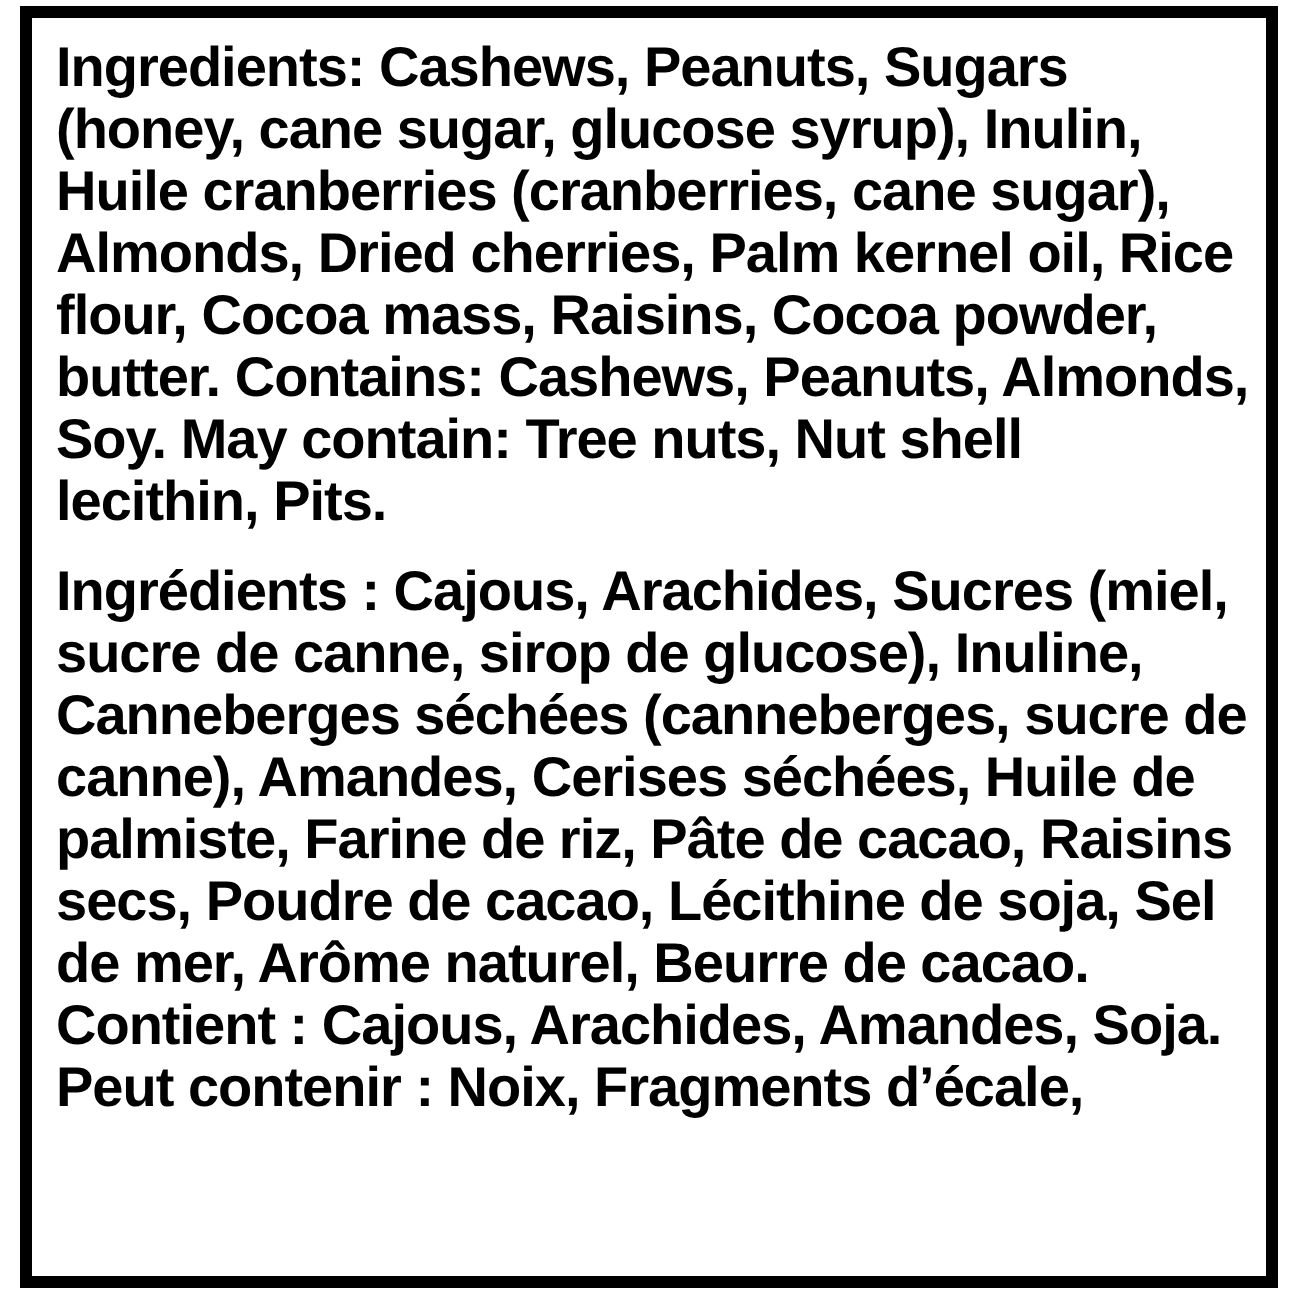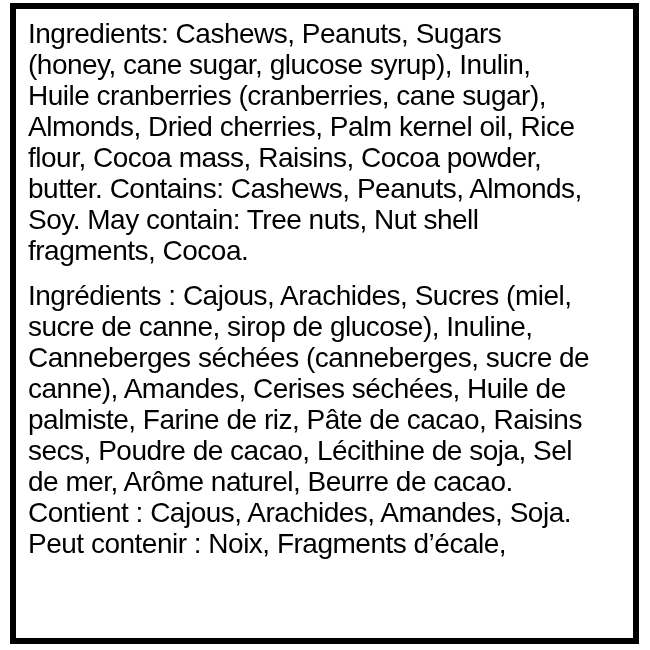--- a/index.html
+++ b/index.html
@@ -31,44 +31,44 @@
     padding: 9px 8px 0 12px;
     color: #000000;
     font-size: 28px;
     line-height: 31px;
     letter-spacing: -0.5px;
   }
   .line {
     white-space: nowrap;
   }
   .line .bold {
-    font-weight: 400;
+    font-weight: 700;
   }
   .line .reg {
-    font-weight: 400;
+    font-weight: 700;
   }
   .section-fr {
     margin-top: 14px;
   }
 </style>
 </head>
 <body>
 
 <div class="page">
   <div class="frame">
     <div class="text-block">
       <div class="section-en">
           <div class="line"><span class="bold">Ingredients:</span><span class="reg"> Cashews, Peanuts, Sugars</span></div>
           <div class="line"><span class="reg">(honey, cane sugar, glucose syrup), Inulin,</span></div>
           <div class="line"><span class="reg">Huile cranberries (cranberries, cane sugar),</span></div>
           <div class="line"><span class="reg">Almonds, Dried cherries, Palm kernel oil, Rice</span></div>
           <div class="line"><span class="reg">flour, Cocoa mass, Raisins, Cocoa powder,</span></div>
           <div class="line"><span class="reg">butter. </span><span class="bold">Contains:</span><span class="reg"> Cashews, Peanuts, Almonds,</span></div>
           <div class="line"><span class="reg">Soy. </span><span class="bold">May contain:</span><span class="reg"> Tree nuts, Nut shell</span></div>
-          <div class="line"><span class="reg">fragments, Cocoa.</span></div>
+          <div class="line"><span class="reg">lecithin, Pits.</span></div>
         </div>
       <div class="section-fr">
           <div class="line"><span class="bold">Ingrédients :</span><span class="reg"> Cajous, Arachides, Sucres (miel,</span></div>
           <div class="line"><span class="reg">sucre de canne, sirop de glucose), Inuline,</span></div>
           <div class="line"><span class="reg">Canneberges séchées (canneberges, sucre de</span></div>
           <div class="line"><span class="reg">canne), Amandes, Cerises séchées, Huile de</span></div>
           <div class="line"><span class="reg">palmiste, Farine de riz, Pâte de cacao, Raisins</span></div>
           <div class="line"><span class="reg">secs, Poudre de cacao, Lécithine de soja, Sel</span></div>
           <div class="line"><span class="reg">de mer, Arôme naturel, Beurre de cacao.</span></div>
           <div class="line"><span class="bold">Contient :</span><span class="reg"> Cajous, Arachides, Amandes, Soja.</span></div>

